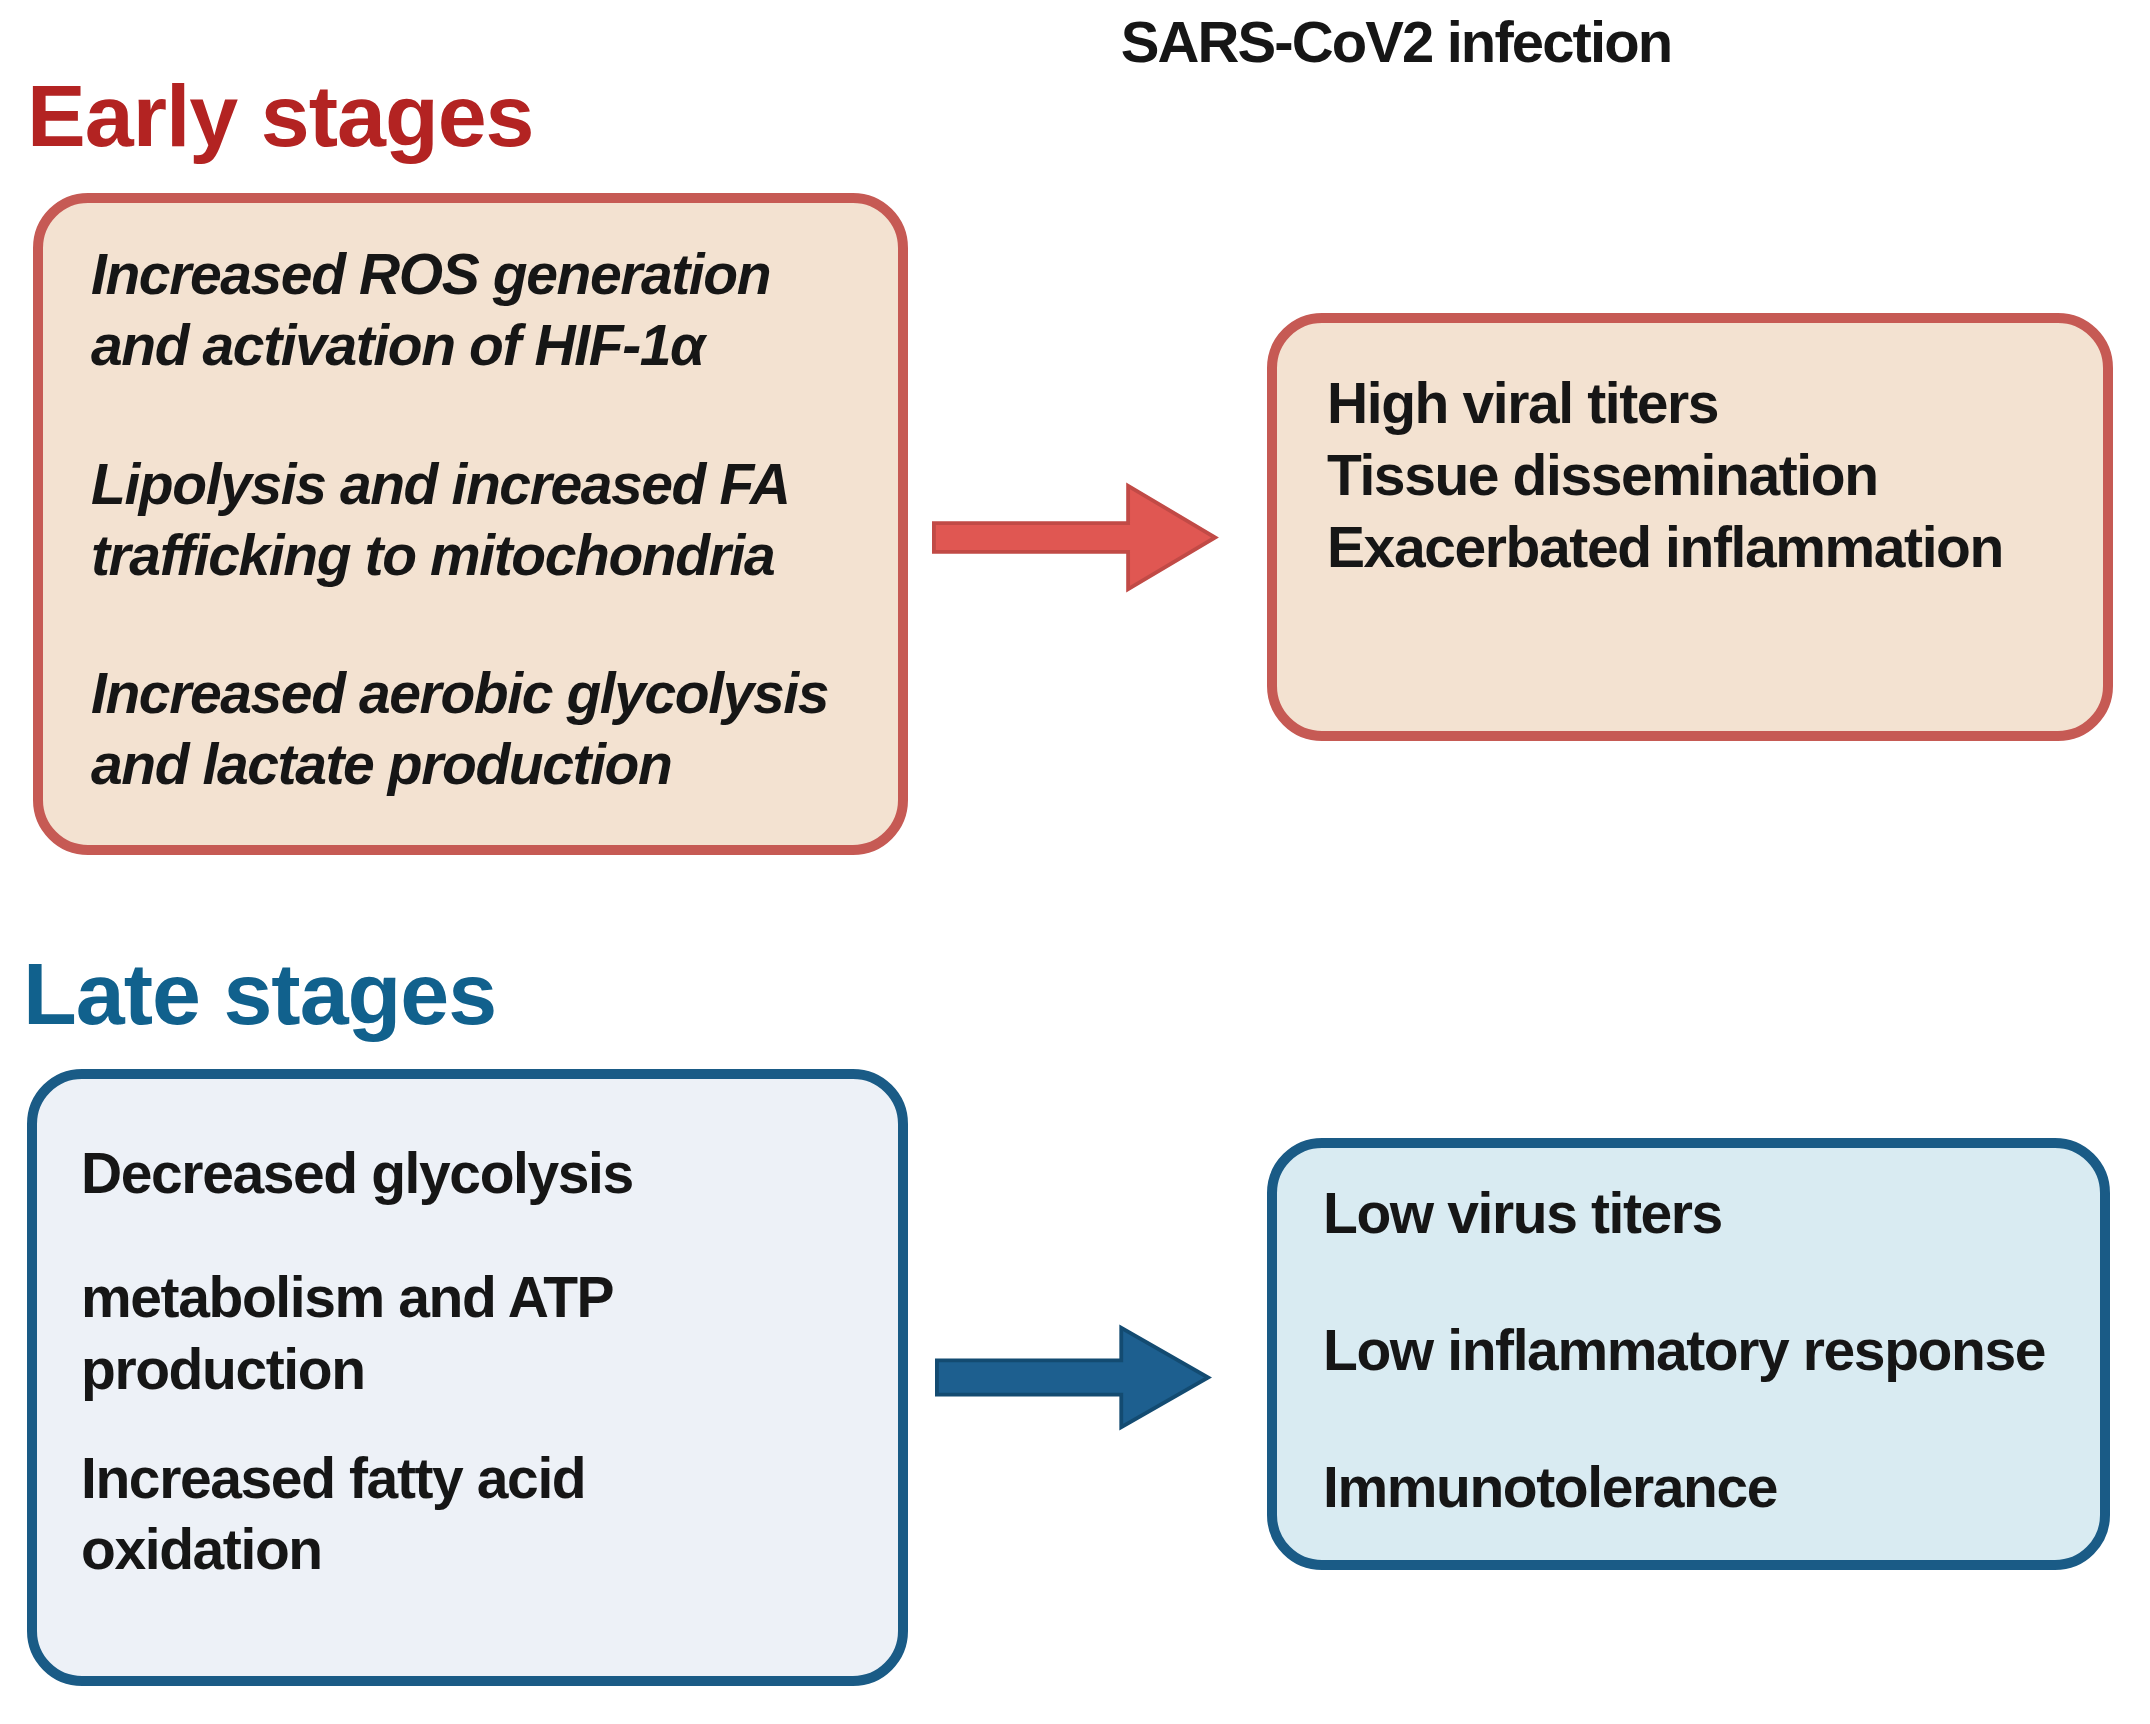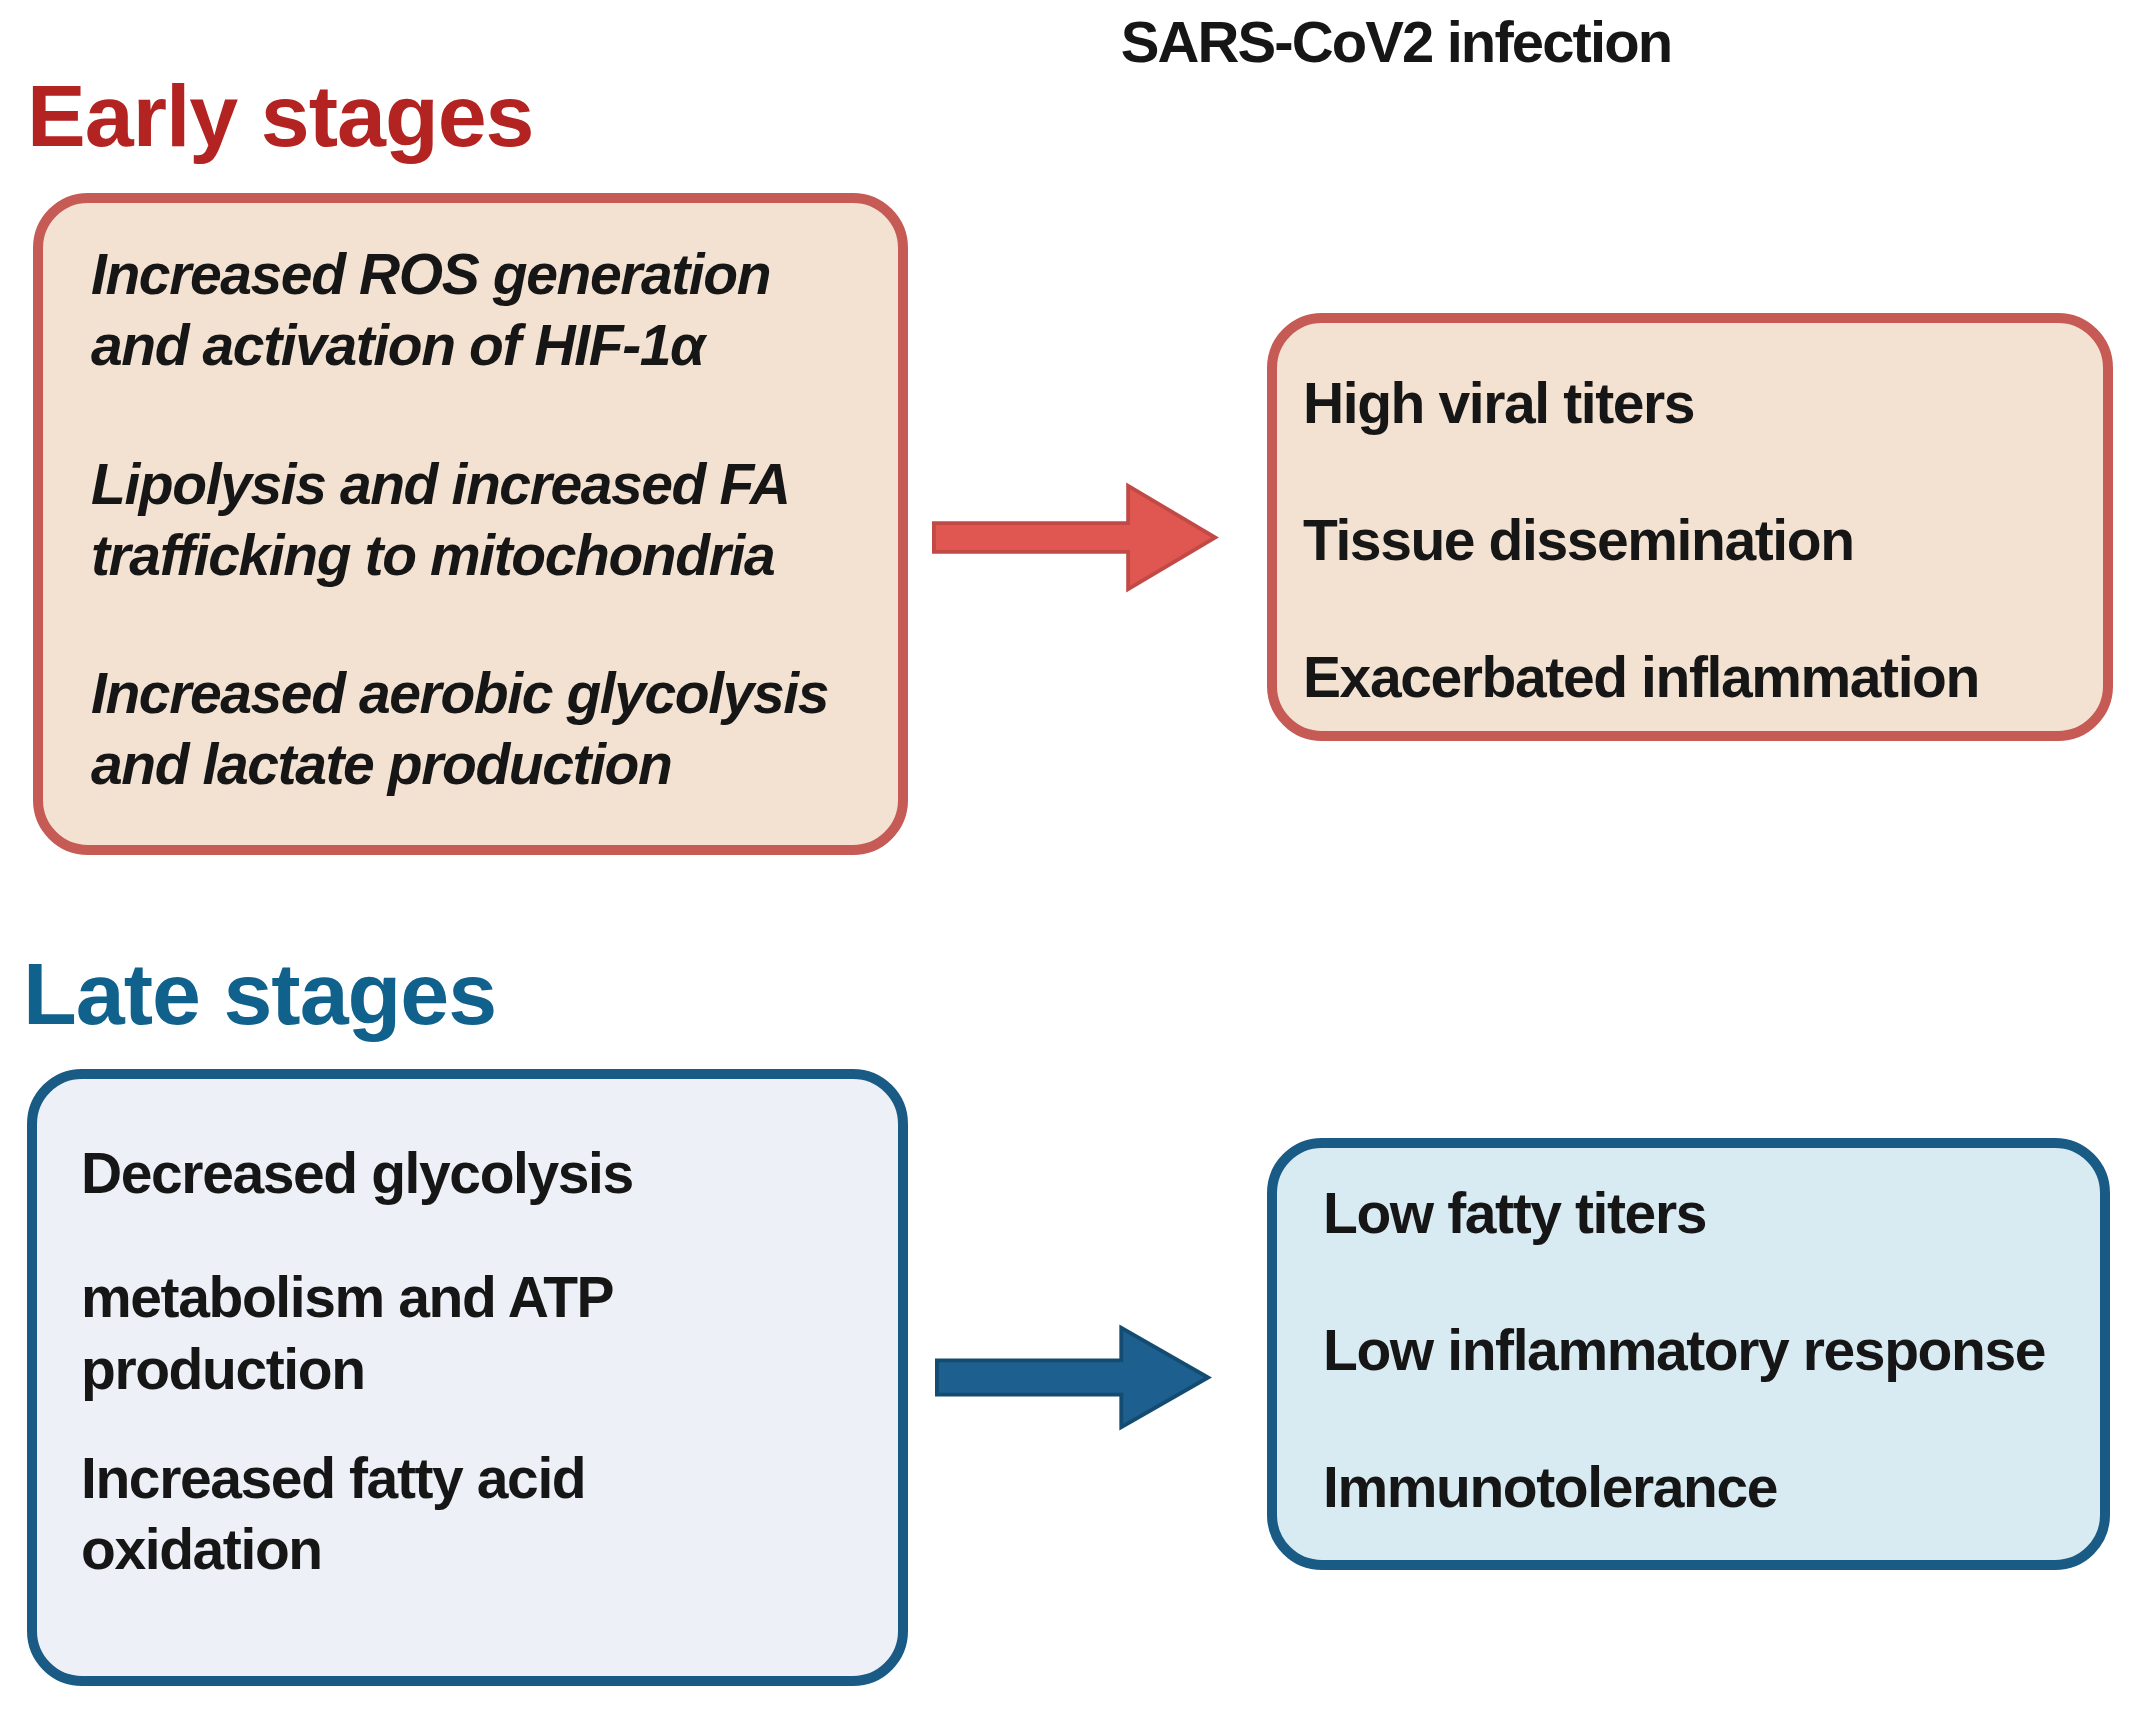--- a/index.html
+++ b/index.html
@@ -58,22 +58,22 @@
     border: 10.5px solid var(--early-border, #c65a54);
     padding: 36px 19px 0 48px;
     font-style: italic;
   }
   .early-box .para + .para { margin-top: 67px; }
 
   .early-outcomes-box {
     left: 1267px; top: 313px; width: 846px; height: 428px;
     background: var(--early-fill, #f3e2d1);
     border: 10.5px solid var(--early-border, #c65a54);
-    padding: 44px 19px 0 26px;
-    display: flex; flex-direction: column; gap: 65px;
+    padding: 44px 19px 0 50px;
+    display: flex; flex-direction: column; 
   }
   .early-outcomes-box .line { line-height: 72px; }
 
   
   .late-box {
     left: 27px; top: 1069px; width: 881px; height: 617px;
     background: var(--late-fill, #edf1f7);
     border: 10.5px solid var(--late-border, #1a5b86);
     padding: 59px 19px 0 44px;
   }
@@ -150,19 +150,19 @@
       <div class="line">Increased fatty acid</div>
       <div class="line">oxidation</div>
     </div>
   </div>
 
   <svg class="arrow blue" viewBox="0 0 290 120" xmlns="http://www.w3.org/2000/svg" aria-hidden="true">
     <polygon points="2,42 195,42 195,8 286,60 195,112 195,78 2,78"></polygon>
   </svg>
 
   <div class="box late-outcomes-box">
-    <div class="line">Low fatty titers</div>
+    <div class="line">Low virus titers</div>
     <div class="line">Low inflammatory response</div>
     <div class="line">Immunotolerance</div>
   </div>
 
 </div>
 
 
 </body></html>

